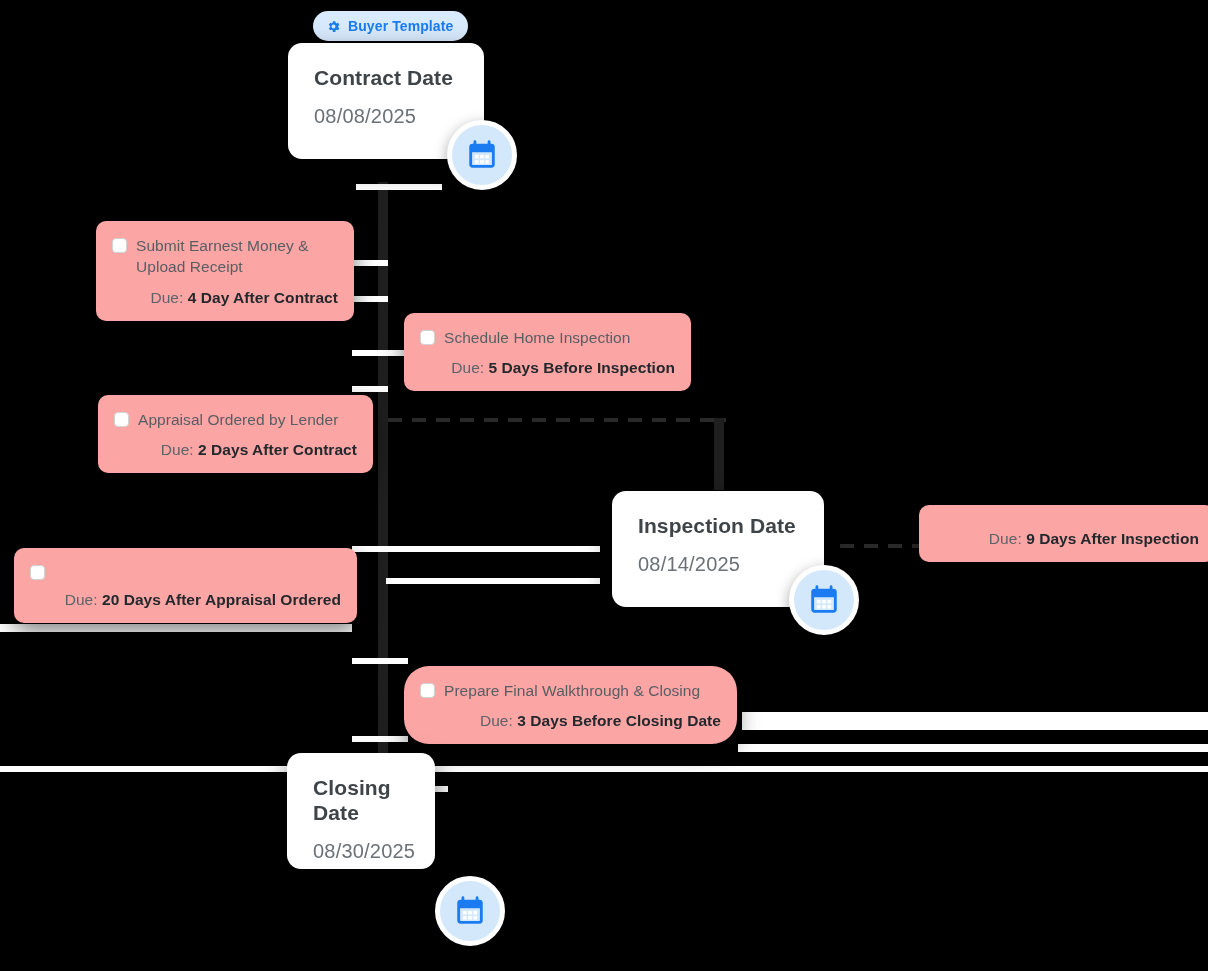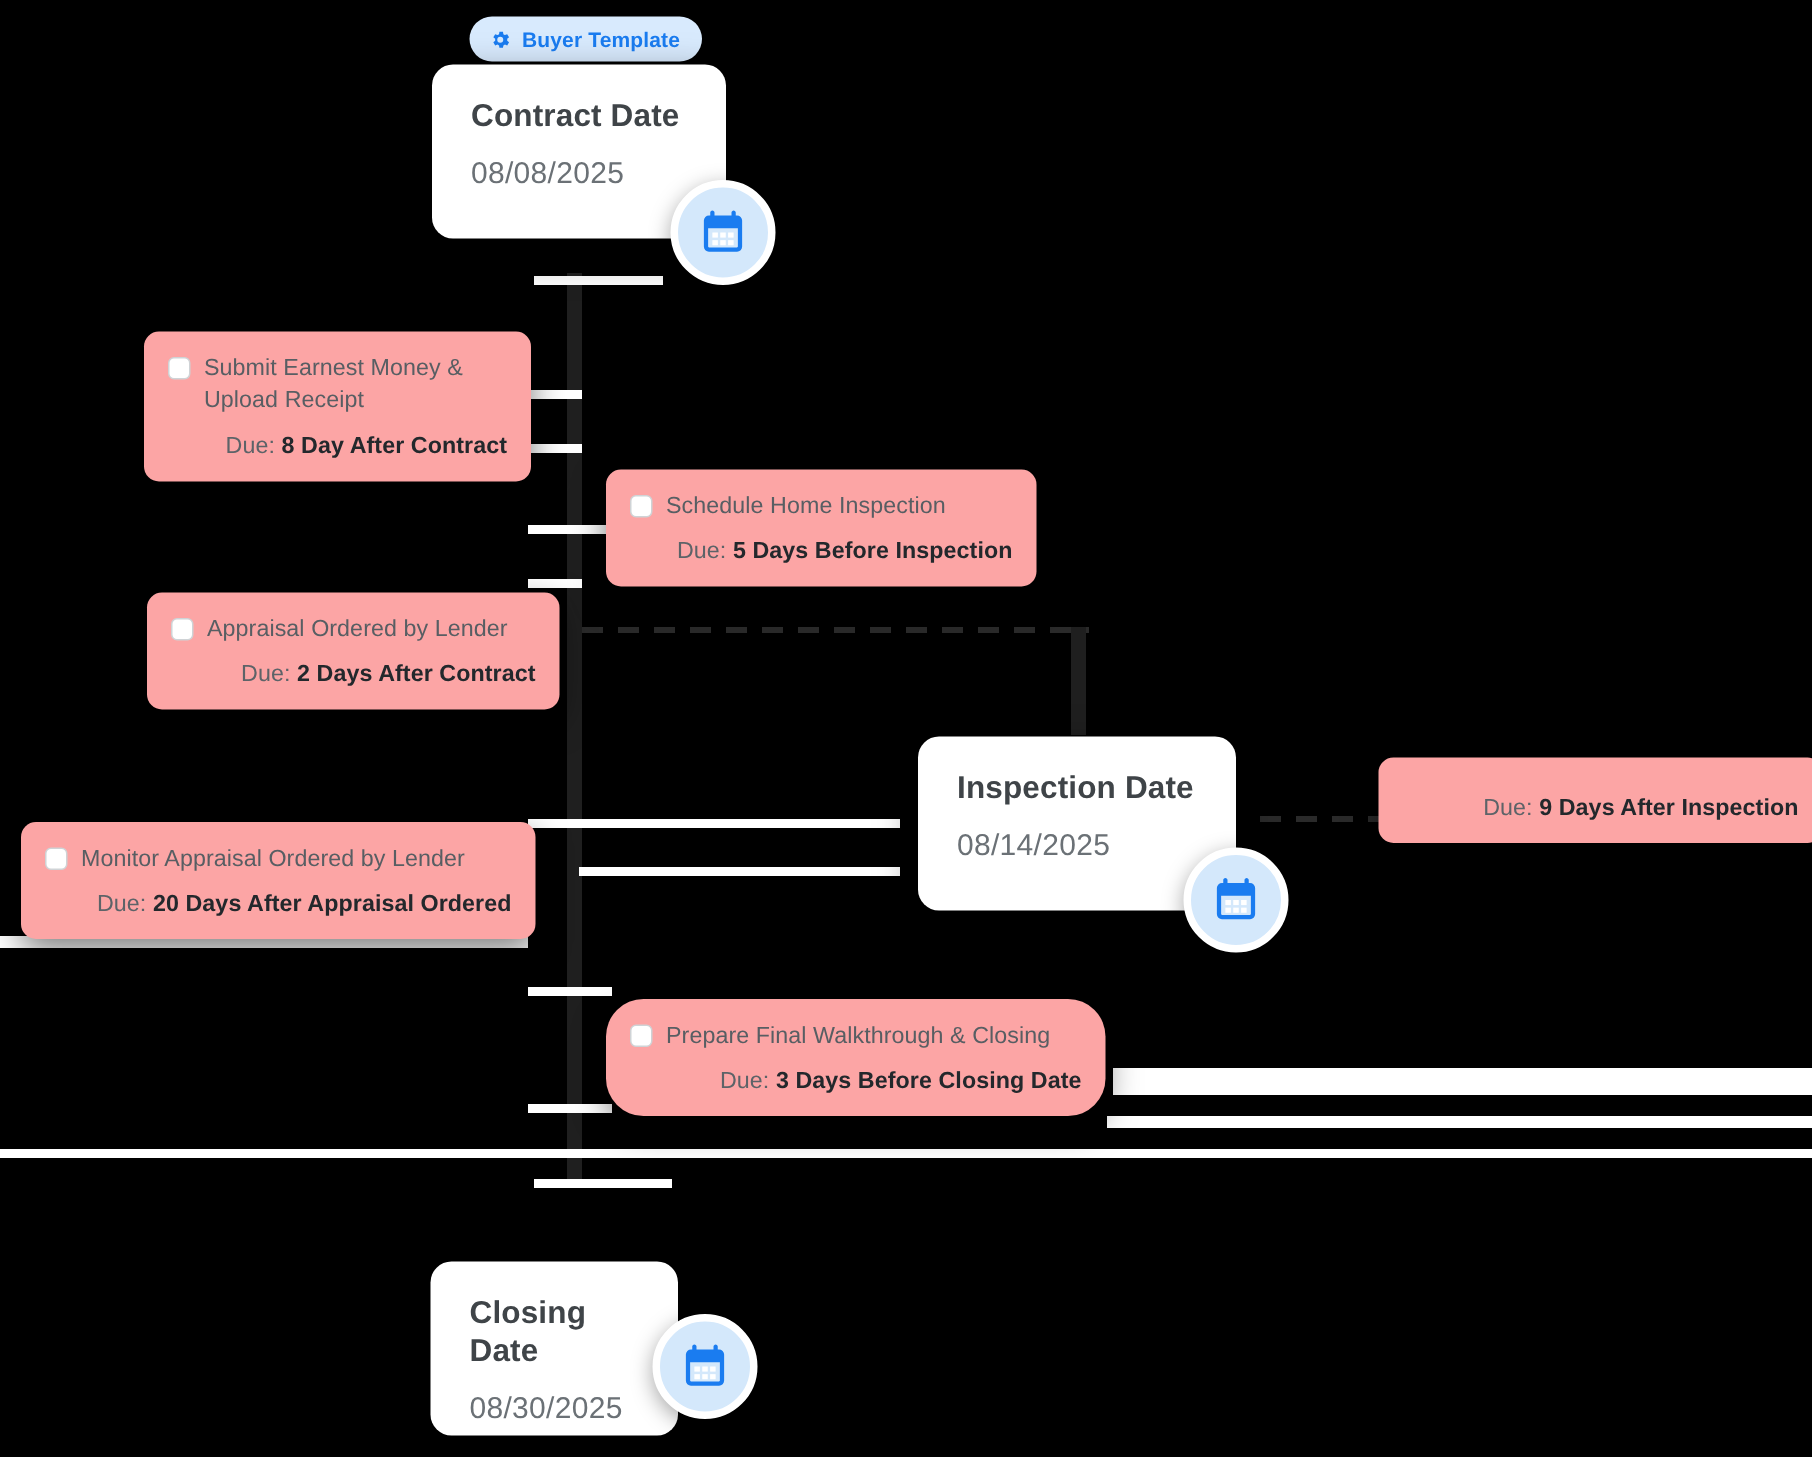--- a/index.html
+++ b/index.html
@@ -155,21 +155,21 @@
     </svg>
   </div>
 
   <div class="task" style="left:96px;top:221px;width:258px;">
     <div class="task-head">
       <span class="t-check"></span>
       <span class="t-title">Submit Earnest Money &amp; Upload Receipt</span>
     </div>
     <div class="t-due">
       <span>Due:</span>
-      <span class="t-due-val">8 Day After Contract</span>
+      <span class="t-due-val">4 Day After Contract</span>
     </div>
   </div>
 
   <div class="task" style="left:404px;top:313px;width:287px;">
     <div class="task-head">
       <span class="t-check"></span>
       <span class="t-title">Schedule Home Inspection</span>
     </div>
     <div class="t-due">
       <span>Due:</span>
@@ -184,21 +184,20 @@
     </div>
     <div class="t-due">
       <span>Due:</span>
       <span class="t-due-val">2 Days After Contract</span>
     </div>
   </div>
 
   <div class="task" style="left:14px;top:548px;width:343px;">
     <div class="task-head">
       <span class="t-check"></span>
-      <span class="t-title">Monitor Appraisal Ordered by Lender</span>
     </div>
     <div class="t-due">
       <span>Due:</span>
       <span class="t-due-val">20 Days After Appraisal Ordered</span>
     </div>
   </div>
 
   <div class="milestone" style="left:612px;top:491px;width:212px;height:116px;">
     <p class="m-title">Inspection Date</p>
     <p class="m-date">08/14/2025</p>
@@ -226,21 +225,21 @@
     <div class="task-head">
       <span class="t-check"></span>
       <span class="t-title">Prepare Final Walkthrough &amp; Closing</span>
     </div>
     <div class="t-due">
       <span>Due:</span>
       <span class="t-due-val">3 Days Before Closing Date</span>
     </div>
   </div>
 
-  <div class="milestone" style="left:287px;top:841px;width:165px;height:116px;">
+  <div class="milestone" style="left:287px;top:753px;width:148px;height:116px;">
     <p class="m-title">Closing Date</p>
     <p class="m-date">08/30/2025</p>
   </div>
   <div class="m-icon" style="left:435px;top:876px;">
     <svg viewBox="0 0 24 24" fill="#1a7cf0" aria-hidden="true">
       <path d="M7 1.6c.6 0 1 .5 1 1V4h8V2.6c0-.5.5-1 1-1s1 .5 1 1V4h.6A2.4 2.4 0 0 1 21 6.4v12.2A2.4 2.4 0 0 1 18.6 21H5.4A2.4 2.4 0 0 1 3 18.6V6.4A2.4 2.4 0 0 1 5.4 4H6V2.6c0-.5.4-1 1-1zM5 10v8.6c0 .2.2.4.4.4h13.2c.2 0 .4-.2.4-.4V10H5z"></path>
       <rect x="7" y="12" width="2.6" height="2.4" fill="#ffffff"></rect>
       <rect x="10.7" y="12" width="2.6" height="2.4" fill="#ffffff"></rect>
       <rect x="14.4" y="12" width="2.6" height="2.4" fill="#ffffff"></rect>
       <rect x="7" y="15.6" width="2.6" height="2.4" fill="#ffffff"></rect>

